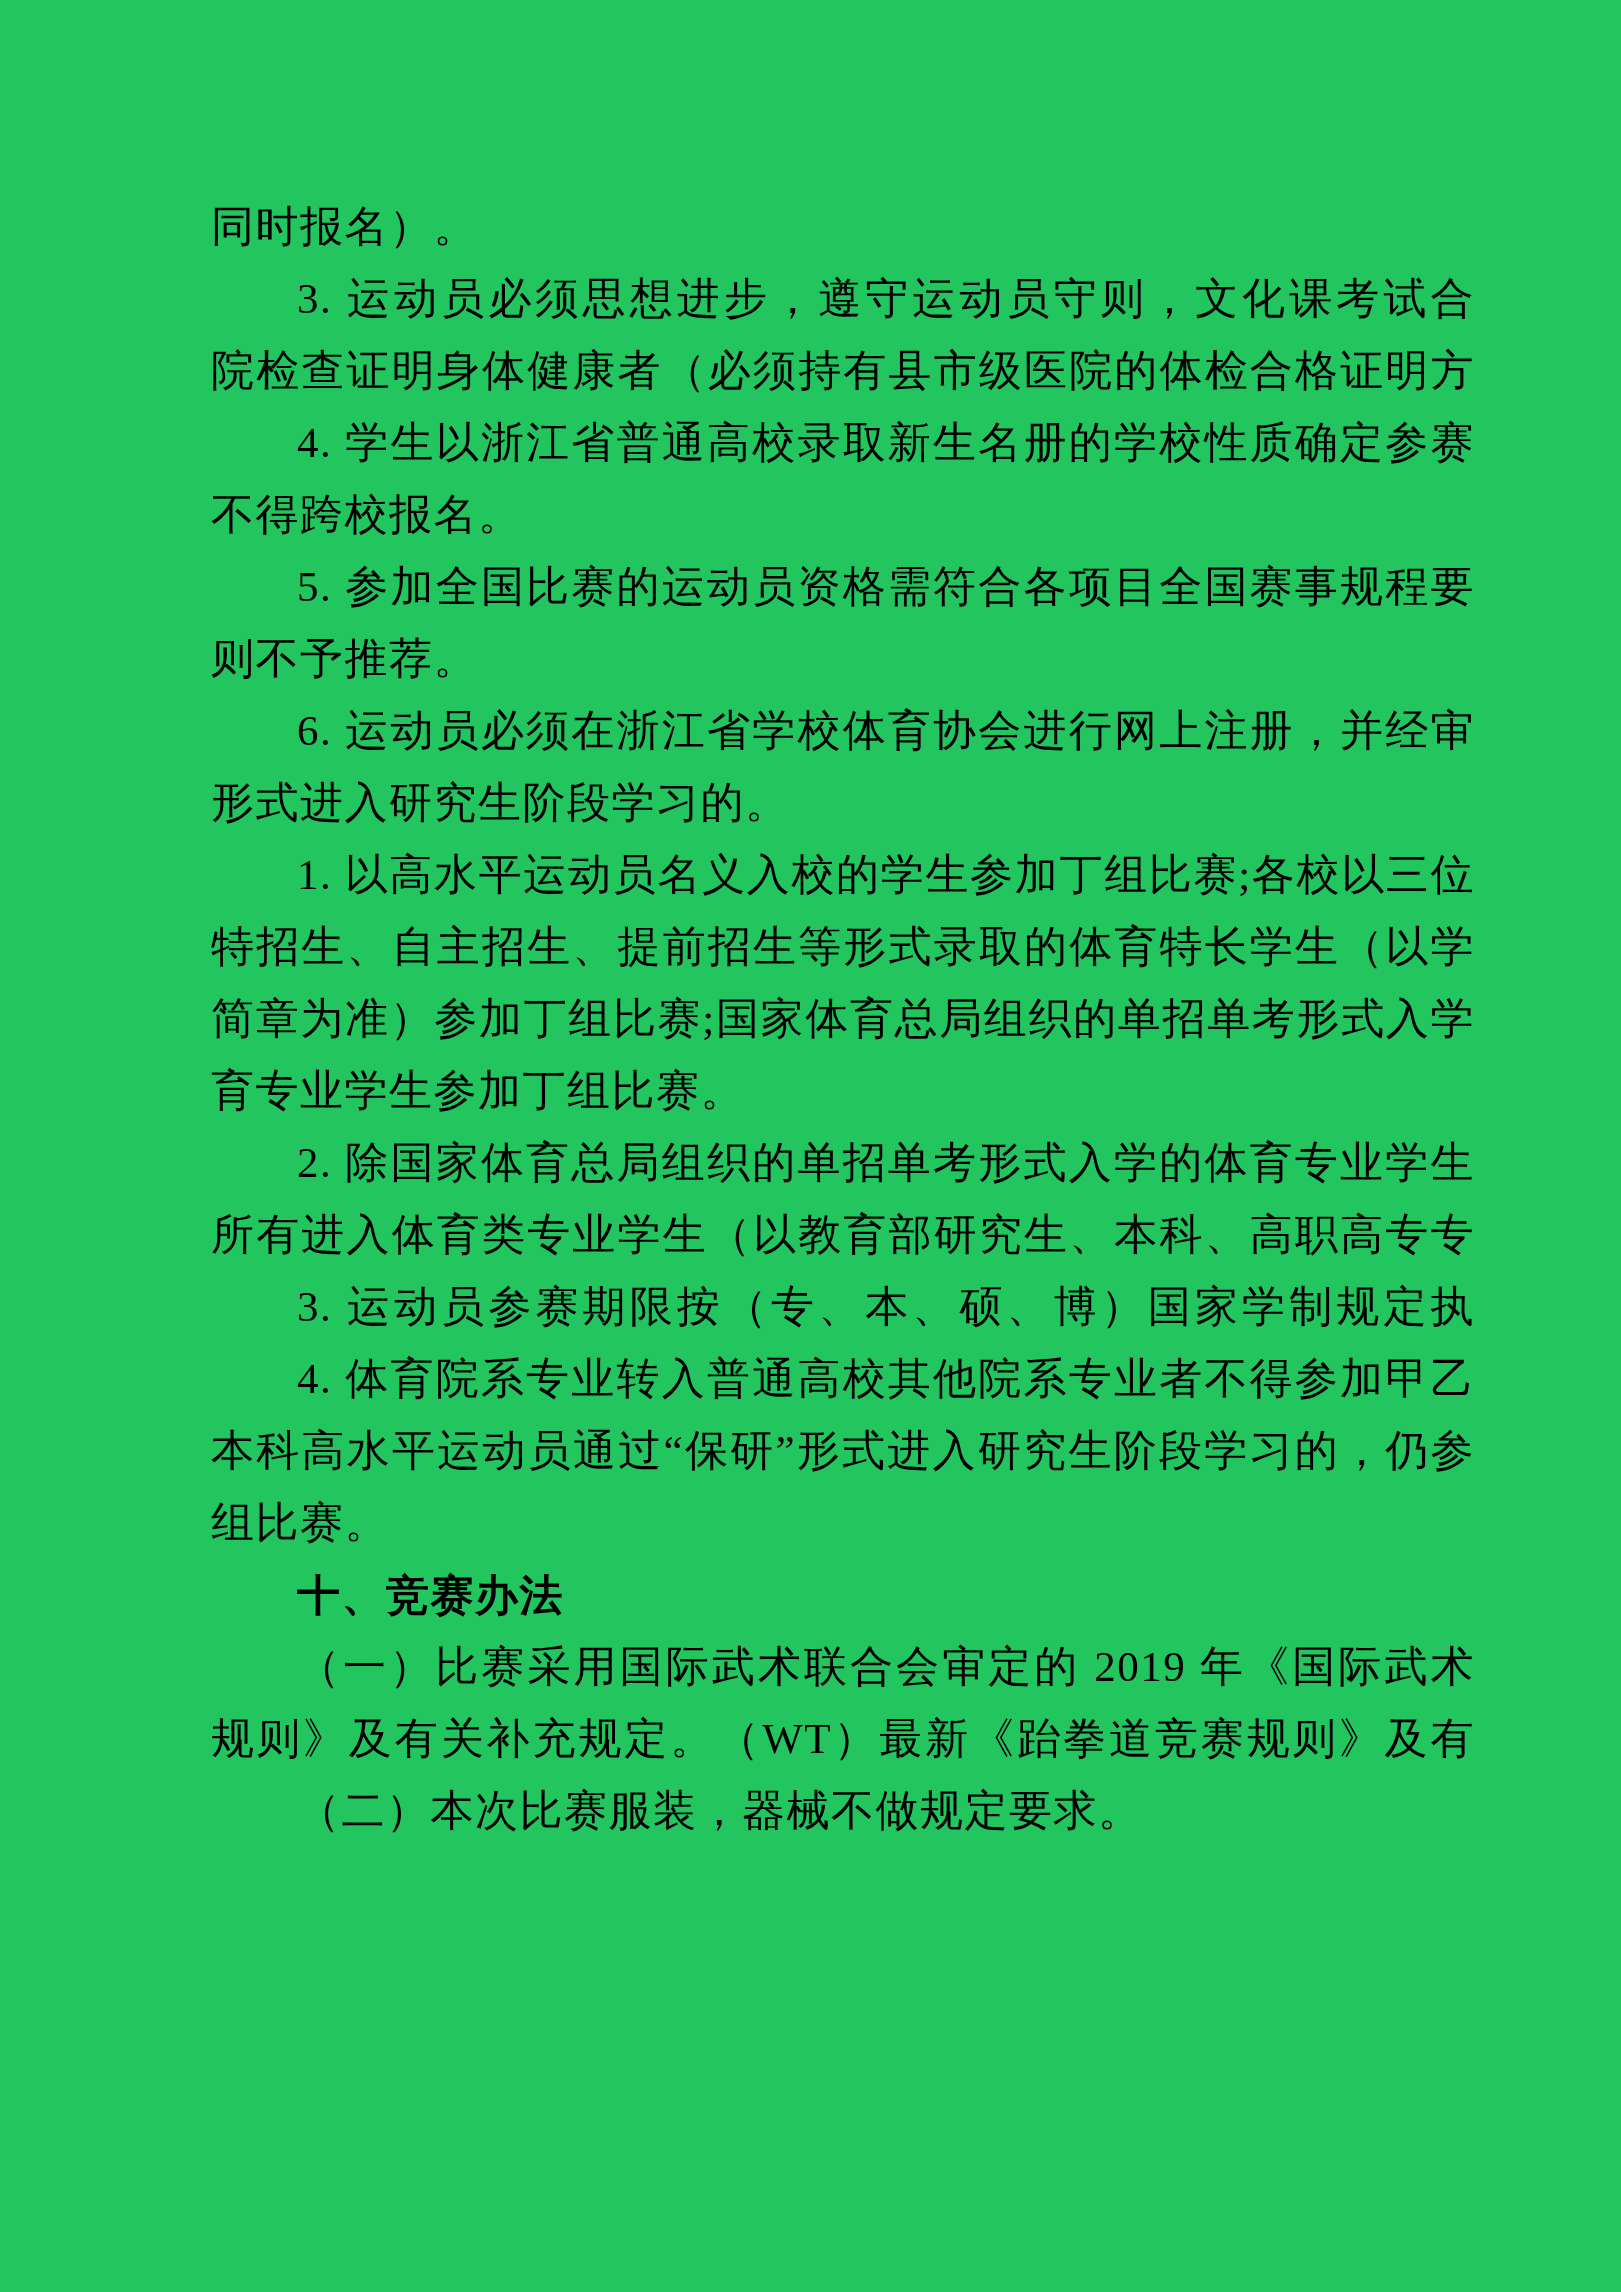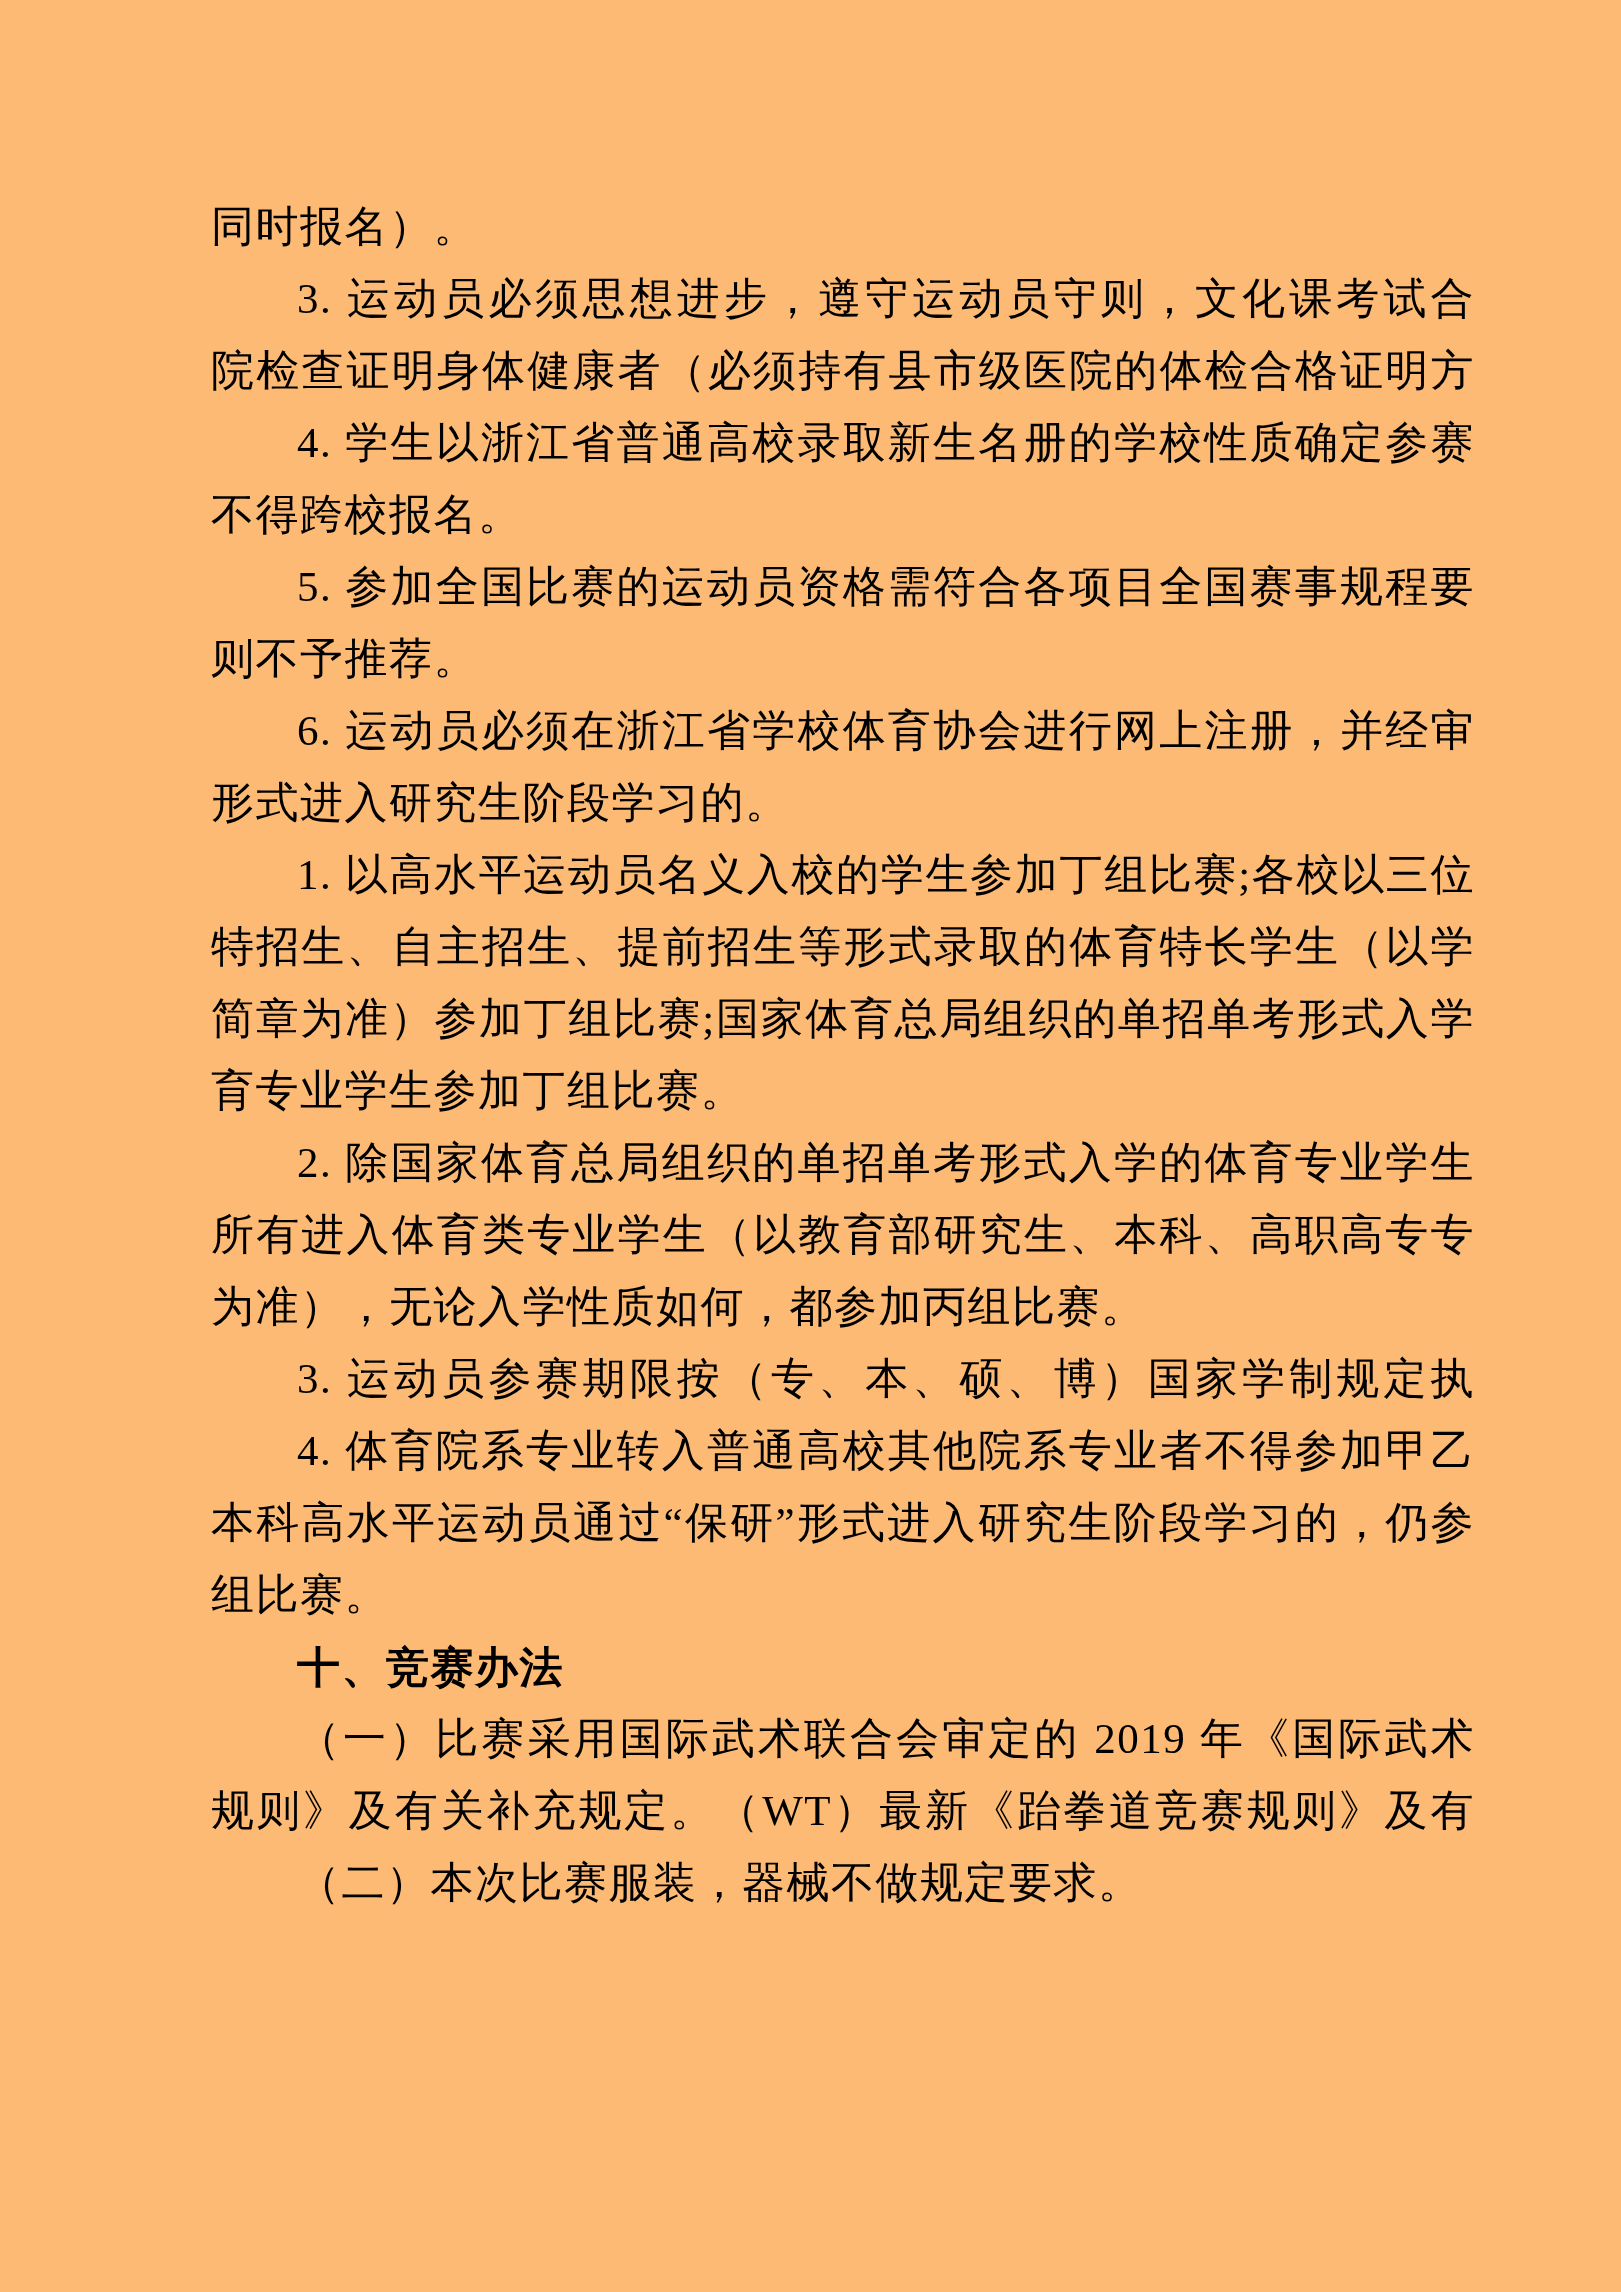--- a/index.html
+++ b/index.html
@@ -1,19 +1,19 @@
 <!DOCTYPE html>
 <html><head>
 <meta charset="utf-8">
 <style>
   html,body{margin:0;padding:0;background:#e8e8e8;}
   .page{
     position:relative;
     width:1621px;height:2293px;
-    background:#fdba74;
+    background:#22c55e;
     color:#000000;
     font-family:"Liberation Serif","DejaVu Serif",serif;
     overflow:hidden;
   }
   .textblock{
     position:absolute;
     left:211px;top:191px;
     width:1264px;
   }
   .ln{
@@ -52,21 +52,20 @@
     <div class="ln ind fill">5. 参加全国比赛的运动员资格需符合各项目全国赛事规程要求，否</div>
     <div class="ln">则不予推荐。</div>
     <div class="ln ind fill">6. 运动员必须在浙江省学校体育协会进行网上注册，并经审核取得</div>
     <div class="ln">形式进入研究生阶段学习的。</div>
     <div class="ln ind fill">1. 以高水平运动员名义入校的学生参加丁组比赛;各校以三位一体、</div>
     <div class="ln fill">特招生、自主招生、提前招生等形式录取的体育特长学生（以学校招生</div>
     <div class="ln fill">简章为准）参加丁组比赛;国家体育总局组织的单招单考形式入学的体</div>
     <div class="ln">育专业学生参加丁组比赛。</div>
     <div class="ln ind fill">2. 除国家体育总局组织的单招单考形式入学的体育专业学生以外，</div>
     <div class="ln fill">所有进入体育类专业学生（以教育部研究生、本科、高职高专专业目录</div>
-    <div class="ln">为准），无论入学性质如何，都参加丙组比赛。</div>
     <div class="ln ind fill">3. 运动员参赛期限按（专、本、硕、博）国家学制规定执行，根据</div>
     <div class="ln ind fill">4. 体育院系专业转入普通高校其他院系专业者不得参加甲乙组比赛。</div>
     <div class="ln fill">本科高水平运动员通过“保研”形式进入研究生阶段学习的，仍参加丁</div>
     <div class="ln">组比赛。</div>
     <div class="ln ind hd">十、竞赛办法</div>
     <div class="ln ind fill">（一）比赛采用国际武术联合会审定的 2019 年《国际武术套路竞赛</div>
     <div class="ln fill">规则》及有关补充规定。（WT）最新《跆拳道竞赛规则》及有关补充规定。</div>
     <div class="ln ind">（二）本次比赛服装，器械不做规定要求。</div>
   </div>
 </div>

